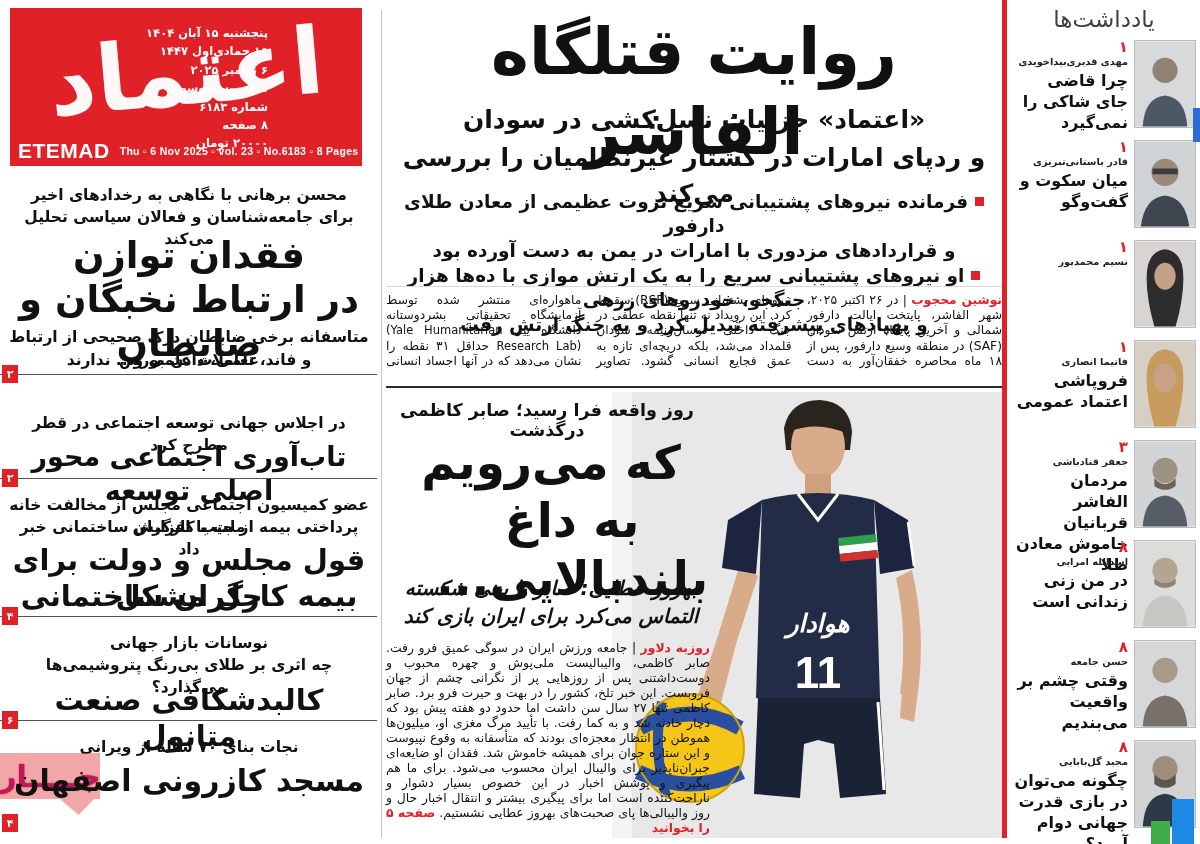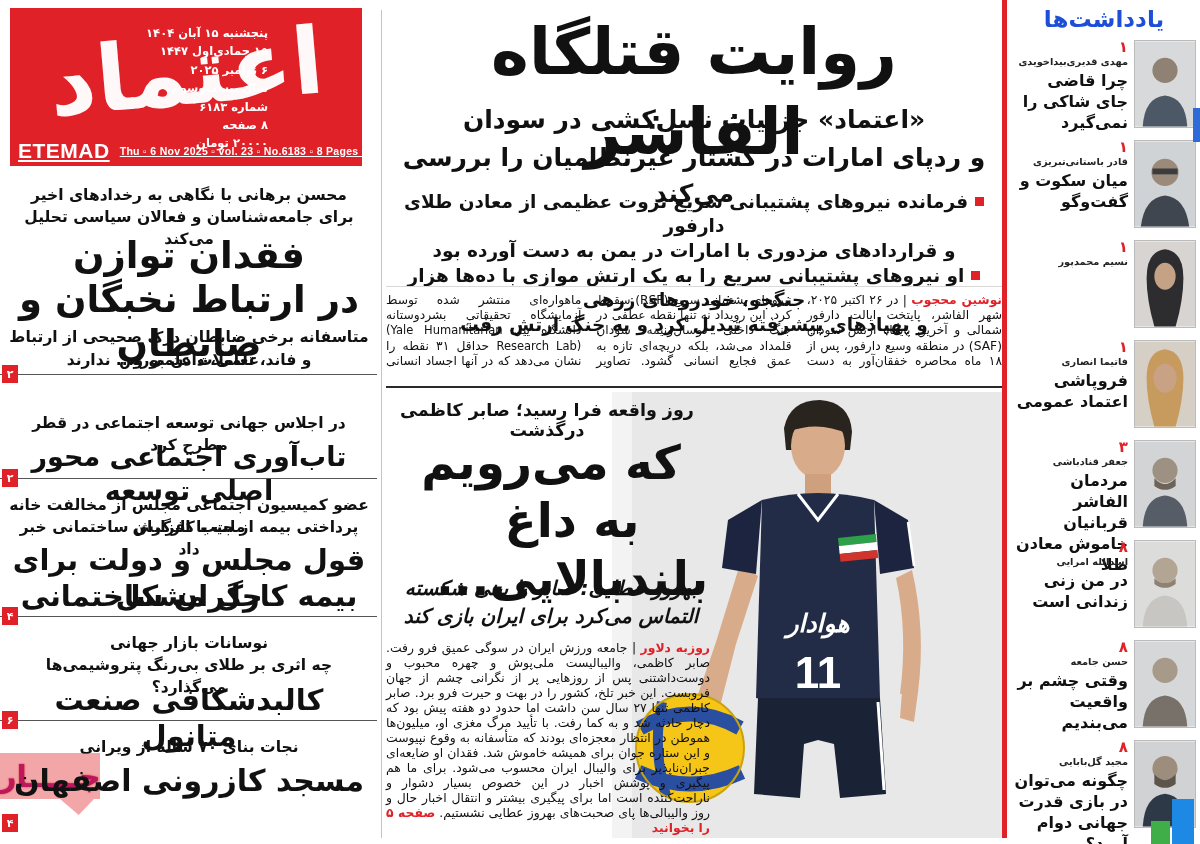--- a/index.html
+++ b/index.html
@@ -6,21 +6,21 @@
   .page{position:relative;width:1200px;height:844px;background:#fff;overflow:hidden;
         font-family:"DejaVu Sans",sans-serif;direction:rtl;color:#111;}
   .abs{position:absolute;}
   [data-bind]:empty{display:none;}
 
   
   #masthead{left:10px;top:8px;width:352px;height:158px;background:#e02128;color:#fff;overflow:hidden;}
   #brand-fa{position:absolute;left:0;right:0;top:-12px;bottom:18px;display:flex;align-items:center;justify-content:center;
             font-size:92px;font-weight:900;transform:rotate(-5deg);opacity:.97;letter-spacing:-3px;}
   #mast-dates{position:absolute;left:100px;top:16px;width:158px;z-index:2;font-size:11.5px;line-height:1.6;text-align:right;font-weight:700;}
-  #mast-bottom{position:absolute;left:8px;right:8px;bottom:3px;height:24px;display:flex;align-items:center;gap:10px;z-index:2;direction:ltr;text-decoration:underline;}
+  #mast-bottom{position:absolute;left:8px;right:8px;bottom:3px;height:24px;display:flex;align-items:center;gap:10px;z-index:2;direction:ltr;}
   #etemad-latin{font-family:"Liberation Sans",sans-serif;font-weight:700;font-size:21px;letter-spacing:.5px;}
   #mast-info{font-family:"Liberation Sans",sans-serif;font-size:10.5px;font-weight:700;letter-spacing:.3px;white-space:nowrap;}
 
   
   #lead-h{left:386px;top:12px;width:616px;text-align:center;font-size:64px;font-weight:900;line-height:80px;letter-spacing:-1px;}
   .lead-sub{left:386px;width:616px;text-align:center;font-size:25px;font-weight:900;line-height:36px;}
   #lead-sub1{top:102px;} #lead-sub2{top:140px;}
   #bullets{left:386px;top:190px;width:616px;text-align:center;font-size:18.5px;font-weight:900;line-height:24px;}
   .bullet-line{margin:0 12px 1px;}
   .sq{display:inline-block;width:9px;height:9px;background:#e02128;margin-left:7px;vertical-align:2px;}
@@ -48,21 +48,21 @@
   .kick{position:absolute;left:8px;width:362px;text-align:center;font-size:15.5px;font-weight:700;line-height:22px;}
   .lh{position:absolute;left:4px;width:370px;text-align:center;font-weight:900;letter-spacing:-.5px;}
   .sub15{position:absolute;left:8px;width:362px;text-align:center;font-size:15.5px;font-weight:700;line-height:23px;}
   .lrule{position:absolute;left:0;width:377px;height:1px;background:#555;}
   .badge{position:absolute;left:2px;width:16px;height:18px;background:#e02128;color:#fff;font-size:11px;font-weight:700;
          display:flex;align-items:center;justify-content:center;z-index:4;}
 
   
   #redbar{left:1002px;top:0;width:5px;height:838px;background:#e02128;}
   #sidebar{left:1012px;top:4px;width:184px;}
-  #sb-title{text-align:center;color:#1d4ed8;font-size:23px;font-weight:700;margin:2px 0 8px;}
+  #sb-title{text-align:center;color:#404040;font-size:23px;font-weight:400;margin:2px 0 8px;}
   .sb-item{position:relative;height:100px;display:flex;flex-direction:row;gap:6px;}
   .sb-photo{width:62px;height:88px;flex:0 0 62px;border:1px solid #bbb;box-sizing:border-box;}
   .sb-photo svg{display:block;width:100%;height:100%;}
   .sb-text{flex:1;min-width:0;text-align:right;}
   .sb-num{color:#e02128;font-size:15px;font-weight:900;line-height:14px;}
   .sb-author{font-size:9.8px;font-weight:700;color:#222;line-height:13px;margin:1px 0 2px;}
   .sb-title-txt{font-size:16px;font-weight:700;line-height:21px;letter-spacing:-.3px;}
 
   
   #blue-tab{left:1193px;top:108px;width:7px;height:34px;background:#2f6bd8;}

